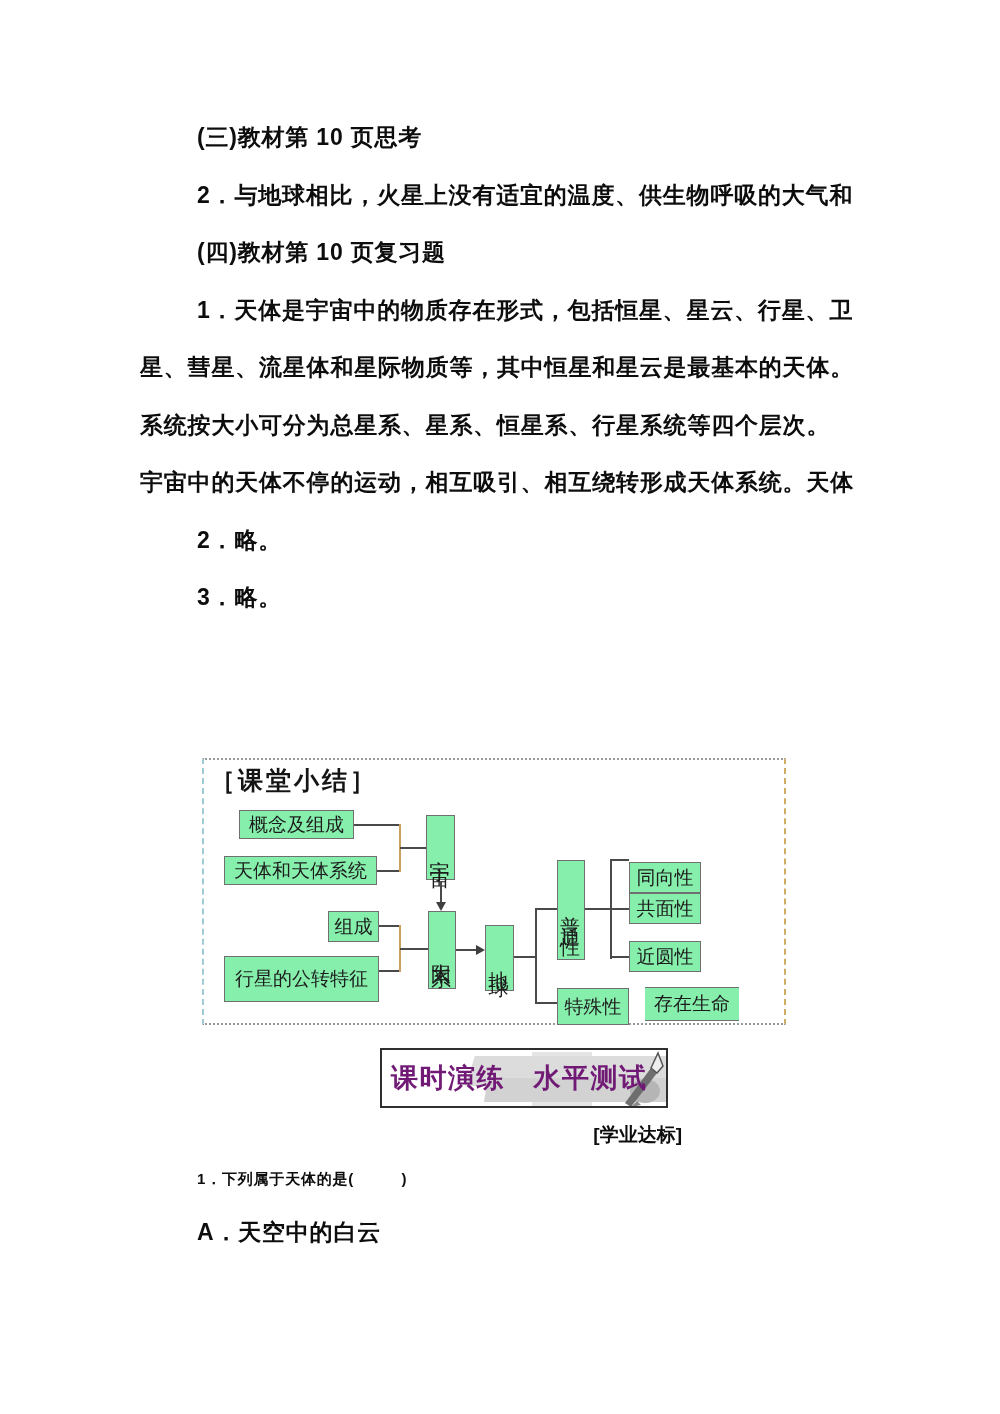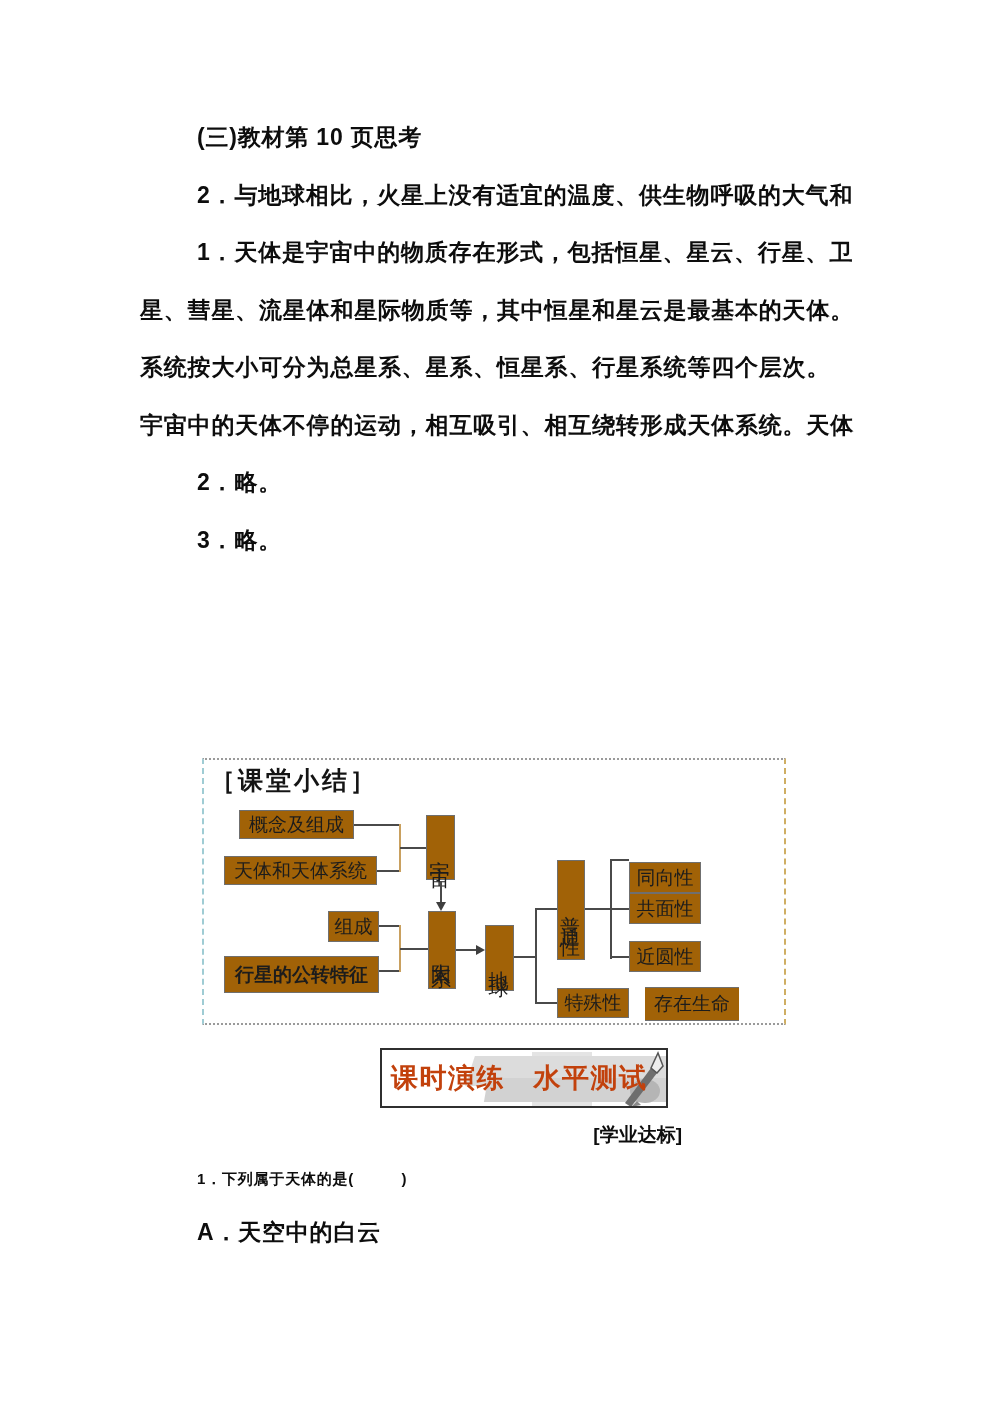--- a/index.html
+++ b/index.html
@@ -10,74 +10,75 @@
   .text-block { position:absolute; left:140px; top:109px; width:726px; }
   .line { height:57.5px; line-height:57.5px; font-size:23px; font-weight:bold; letter-spacing:0.8px; white-space:nowrap; color:#0d0d0d; }
   .line.indent { padding-left:57px; }
 
   
   .summary-box { position:absolute; left:202px; top:758px; width:584px; height:267px; background:#fff;
     border-top:2px dotted #9a9a9a; border-bottom:2px dotted #9a9a9a;
     border-left:2px dashed #9fccd4; border-right:2px dashed #cfae63; }
   .summary-title { position:absolute; left:6px; top:4px; font-size:25px; font-weight:bold; letter-spacing:3px; color:#141414; }
 
-  .dbox { position:absolute; border:1.5px solid #6f6f6f; background:#a16207; display:flex; align-items:center; justify-content:center;
+  .dbox { position:absolute; border:1.5px solid #6f6f6f; background:#86efac; display:flex; align-items:center; justify-content:center;
     font-size:19px; color:#1c1c1c; white-space:nowrap; }
   .vbox { writing-mode:vertical-rl; text-orientation:upright; font-size:20px; }
   .life-box { border:none; border-top:1.5px solid #6f6f6f; border-bottom:1.5px solid #6f6f6f; }
 
   .hline { position:absolute; height:2px; background:#4a4a4a; }
   .vline { position:absolute; width:2px; background:#4a4a4a; }
   .vline.tan { background:#c9a05f; }
   .arr-down { position:absolute; width:0; height:0; border-left:5px solid transparent; border-right:5px solid transparent; border-top:9px solid #3f3f3f; }
   .arr-right { position:absolute; width:0; height:0; border-top:5px solid transparent; border-bottom:5px solid transparent; border-left:9px solid #3f3f3f; }
 
   
   .banner { position:absolute; left:380px; top:1048px; width:288px; height:60px; border:2px solid #2f2f2f; background:#fff; overflow:hidden; }
   .stroke1 { position:absolute; left:88px; top:6px; width:200px; height:30px; background:#dcdcdc; transform:skewX(-18deg); }
   .stroke2 { position:absolute; left:104px; top:28px; width:184px; height:24px; background:#d2d2d2; transform:skewX(-10deg); }
   .stroke3 { position:absolute; left:150px; top:2px; width:60px; height:54px; background:#e4e4e4; }
-  .banner-label { position:absolute; left:9px; top:0; height:56px; line-height:56px; font-size:27px; font-weight:bold; letter-spacing:1.5px; color:#c2410c; white-space:nowrap;text-align:right; }
+  .banner-label { position:absolute; left:9px; top:0; height:56px; line-height:56px; font-size:27px; font-weight:bold; letter-spacing:1.5px; color:#701a75; white-space:nowrap;text-align:right; }
   .brush { position:absolute; right:1px; top:1px; }
 
   .achievement { position:absolute; left:382px; top:1122px; width:300px; text-align:right; font-size:19px; font-weight:bold; color:#0d0d0d; }
   .question { position:absolute; left:197px; top:1170px; font-size:15px; font-weight:bold; letter-spacing:0.8px; color:#0d0d0d; }
   .option { position:absolute; left:197px; top:1217px; font-size:23px; font-weight:bold; letter-spacing:0.8px; color:#0d0d0d; }
 </style>
 </head>
 <body>
 
 <div class="page">
 
   <div class="text-block">
     <p class="line indent">(三)教材第 10 页思考</p>
     <p class="line indent">2．与地球相比，火星上没有适宜的温度、供生物呼吸的大气和</p>
+    <p class="line indent">(四)教材第 10 页复习题</p>
     <p class="line indent">1．天体是宇宙中的物质存在形式，包括恒星、星云、行星、卫</p>
     <p class="line">星、彗星、流星体和星际物质等，其中恒星和星云是最基本的天体。</p>
     <p class="line">系统按大小可分为总星系、星系、恒星系、行星系统等四个层次。</p>
     <p class="line">宇宙中的天体不停的运动，相互吸引、相互绕转形成天体系统。天体</p>
     <p class="line indent">2．略。</p>
     <p class="line indent">3．略。</p>
   </div>
 
   <div class="summary-box">
     <div class="summary-title">［课堂小结］</div>
 
     <div class="dbox" style="left:35px; top:50px; width:115px; height:29px;">概念及组成</div>
     <div class="dbox" style="left:20px; top:96px; width:153px; height:29px;">天体和天体系统</div>
     <div class="dbox vbox" style="left:222px; top:55px; width:29px; height:65px; letter-spacing:8px; padding-top:8px;">宇宙</div>
     <div class="dbox vbox" style="left:224px; top:151px; width:28px; height:78px; letter-spacing:2px; padding-top:2px;">太阳系</div>
     <div class="dbox" style="left:124px; top:151px; width:51px; height:31px;text-align:center;">组成</div>
-    <div class="dbox" style="left:20px; top:196px; width:155px; height:37px;font-weight:bold;">行星的公转特征</div>
+    <div class="dbox" style="left:20px; top:196px; width:155px; height:46px;">行星的公转特征</div>
     <div class="dbox vbox" style="left:281px; top:165px; width:29px; height:66px; letter-spacing:7px; padding-top:7px;">地球</div>
     <div class="dbox vbox" style="left:353px; top:100px; width:28px; height:100px; letter-spacing:11px; padding-top:11px;">普通性</div>
     <div class="dbox" style="left:425px; top:102px; width:72px; height:31px;">同向性</div>
     <div class="dbox" style="left:425px; top:133px; width:72px; height:31px;">共面性</div>
     <div class="dbox" style="left:425px; top:181px; width:72px; height:31px;">近圆性</div>
-    <div class="dbox" style="left:353px; top:228px; width:72px; height:30px;">特殊性</div>
+    <div class="dbox" style="left:353px; top:228px; width:72px; height:37px;">特殊性</div>
     <div class="dbox life-box" style="left:441px; top:227px; width:94px; height:34px;">存在生命</div>
 
     <div class="hline" style="left:150px; top:64px; width:46px;"></div>
     <div class="hline" style="left:173px; top:110px; width:23px;"></div>
     <div class="vline tan" style="left:195px; top:64px; height:48px;"></div>
     <div class="hline" style="left:196px; top:87px; width:26px;"></div>
 
     <div class="vline" style="left:236px; top:121px; height:22px;"></div>
     <div class="arr-down" style="left:232px; top:142px;"></div>
 

